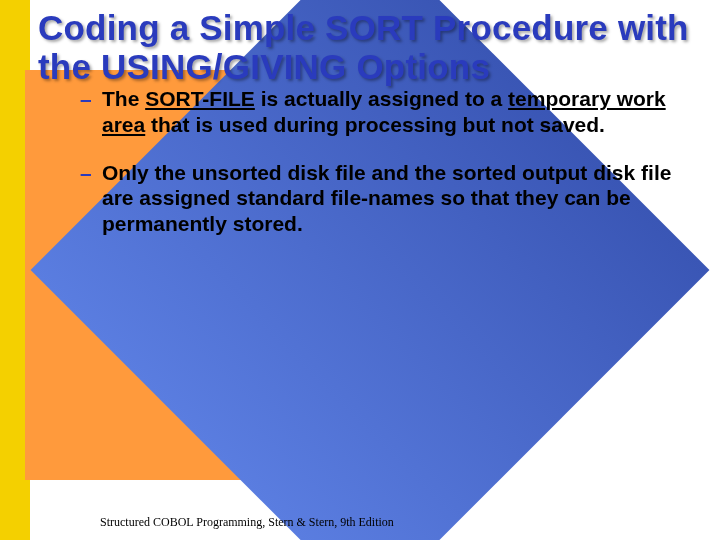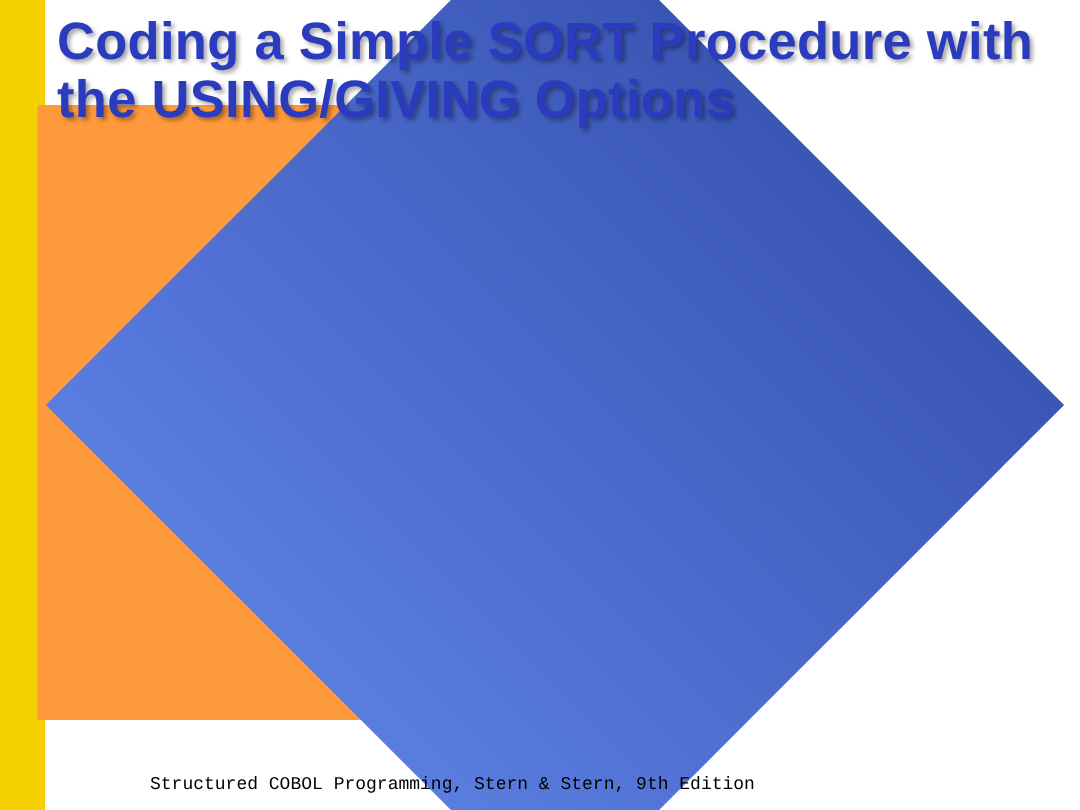--- a/index.html
+++ b/index.html
@@ -74,36 +74,42 @@
     text-decoration: underline;
     text-decoration-thickness: 2px;
     text-underline-offset: 2px;
   }
   .footer {
     position: absolute;
     bottom: 10px;
     left: 100px;
     font-size: 12px;
     color: #000;
-    font-family: Liberation Mono, monospace;
+    font-family: Liberation Serif, serif;
     z-index: 11;
   }
 </style>
 </head>
 <body>
 
 <div class="bg-shape yellow-bar"></div>
 <div class="bg-shape orange-square"></div>
 <div class="bg-shape blue-diamond"></div>
 
 <div class="content">
   <h1 class="title">Coding a Simple SORT Procedure with the USING/GIVING Options</h1>
 
   <div class="bullets">
 
+    <div class="bullet">
+      <span>The </span><span class="underline">SORT-FILE</span><span> is actually assigned to a </span><span class="underline">temporary work area</span><span> that is used during processing but not saved.</span>
+    </div>
 
+    <div class="bullet">
+      <span>Only the unsorted disk file and the sorted output disk file are assigned standard file-names so that they can be permanently stored.</span>
+    </div>
 
 
 
   </div>
 </div>
 
 <div class="footer">Structured COBOL Programming, Stern &amp; Stern, 9th Edition</div>
 
 </body></html>

